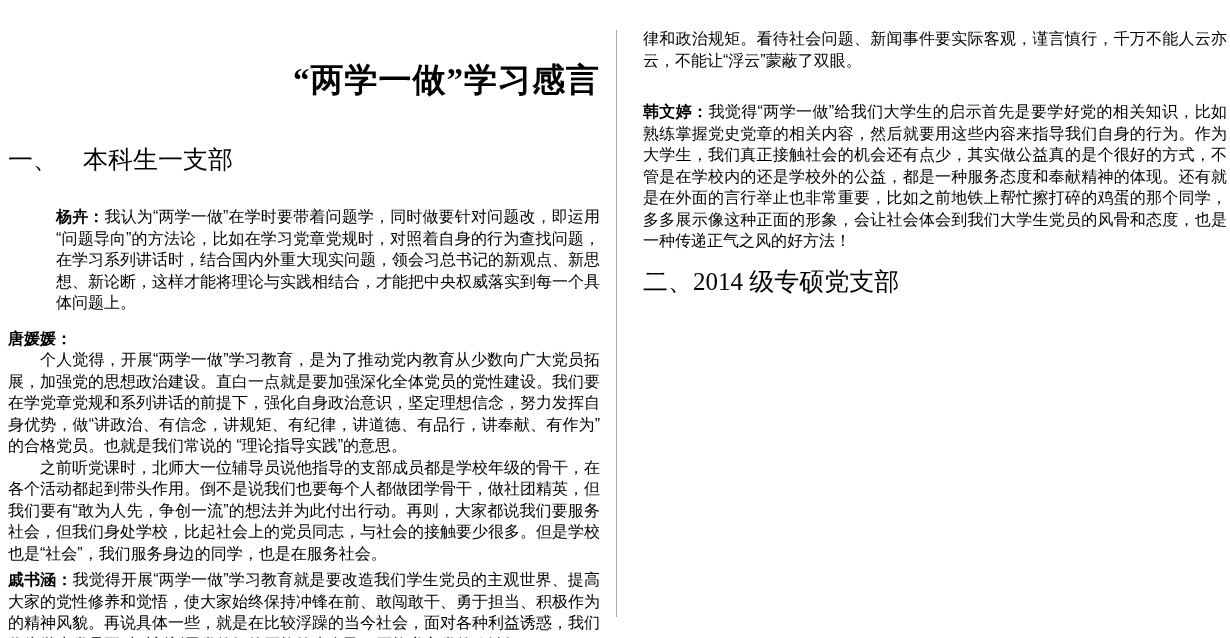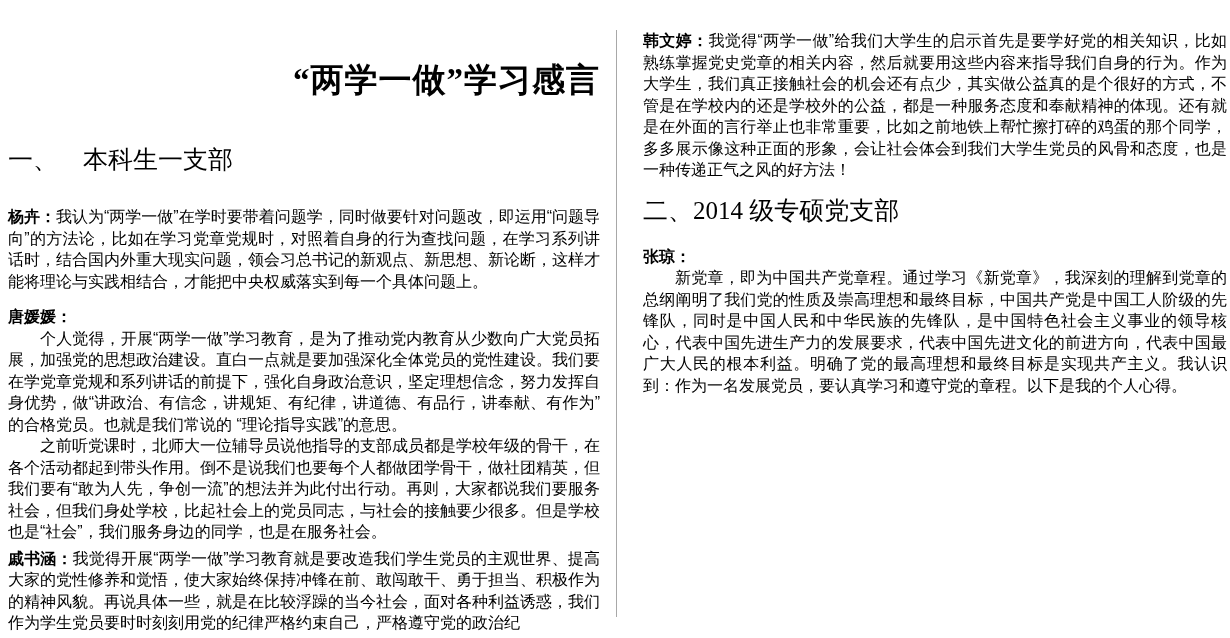--- a/index.html
+++ b/index.html
@@ -59,21 +59,21 @@
     font-size: 16px;
     line-height: 21.5px;
     text-align: justify;
     text-justify: inter-ideograph;
     overflow-wrap: break-word;
   }
   .speaker { font-weight: bold; }
   .speaker-line { font-weight: bold; }
   .indent { text-indent: 32px; }
 
-  .p-yang  { margin-top: 30px; }
+  .p-yang  { margin-top: 30px; margin-left: 48px; }
   .p-tang  { margin-top: 14px; }
   .p-qi    { margin-top: 5px;  }
   .p-cont  { margin-top: 28px; }
   .p-huang { margin-top: 43px; }
   .p-han   { margin-top: 30px; }
   .p-zhang { margin-top: 19px; }
 </style>
 </head>
 <body>
 
@@ -94,26 +94,23 @@
       <p class="para indent">个人觉得，开展“两学一做”学习教育，是为了推动党内教育从少数向广大党员拓展，加强党的思想政治建设。直白一点就是要加强深化全体党员的党性建设。我们要在学党章党规和系列讲话的前提下，强化自身政治意识，坚定理想信念，努力发挥自身优势，做“讲政治、有信念，讲规矩、有纪律，讲道德、有品行，讲奉献、有作为”的合格党员。也就是我们常说的 “理论指导实践”的意思。</p>
       <p class="para indent">之前听党课时，北师大一位辅导员说他指导的支部成员都是学校年级的骨干，在各个活动都起到带头作用。倒不是说我们也要每个人都做团学骨干，做社团精英，但我们要有“敢为人先，争创一流”的想法并为此付出行动。再则，大家都说我们要服务社会，但我们身处学校，比起社会上的党员同志，与社会的接触要少很多。但是学校也是“社会”，我们服务身边的同学，也是在服务社会。</p>
     </div>
 
     <p class="para p-qi"><span class="speaker">戚书涵：</span><span>我觉得开展“两学一做”学习教育就是要改造我们学生党员的主观世界、提高大家的党性修养和觉悟，使大家始终保持冲锋在前、敢闯敢干、勇于担当、积极作为的精神风貌。再说具体一些，就是在比较浮躁的当今社会，面对各种利益诱惑，我们作为学生党员要时时刻刻用党的纪律严格约束自己，严格遵守党的政治纪</span></p>
 
   </div>
 
   <div class="col col-right">
 
+    <p class="para p-cont">律和政治规矩。看待社会问题、新闻事件要实际客观，谨言慎行，千万不能人云亦云，不能让“浮云”蒙蔽了双眼。</p>
 
 
     <p class="para p-han"><span class="speaker">韩文婷：</span><span>我觉得“两学一做”给我们大学生的启示首先是要学好党的相关知识，比如熟练掌握党史党章的相关内容，然后就要用这些内容来指导我们自身的行为。作为大学生，我们真正接触社会的机会还有点少，其实做公益真的是个很好的方式，不管是在学校内的还是学校外的公益，都是一种服务态度和奉献精神的体现。还有就是在外面的言行举止也非常重要，比如之前地铁上帮忙擦打碎的鸡蛋的那个同学，多多展示像这种正面的形象，会让社会体会到我们大学生党员的风骨和态度，也是一种传递正气之风的好方法！</span></p>
 
     <h2 class="sec-heading sec2">二、2014 级专硕党支部</h2>
 
-    <div class="para p-zhang">
-      <div class="para speaker-line">张琼：</div>
-      <p class="para indent">新党章，即为中国共产党章程。通过学习《新党章》，我深刻的理解到党章的总纲阐明了我们党的性质及崇高理想和最终目标，中国共产党是中国工人阶级的先锋队，同时是中国人民和中华民族的先锋队，是中国特色社会主义事业的领导核心，代表中国先进生产力的发展要求，代表中国先进文化的前进方向，代表中国最广大人民的根本利益。明确了党的最高理想和最终目标是实现共产主义。我认识到：作为一名发展党员，要认真学习和遵守党的章程。以下是我的个人心得。</p>
-    </div>
 
   </div>
 
 </div>
 
 </body></html>

